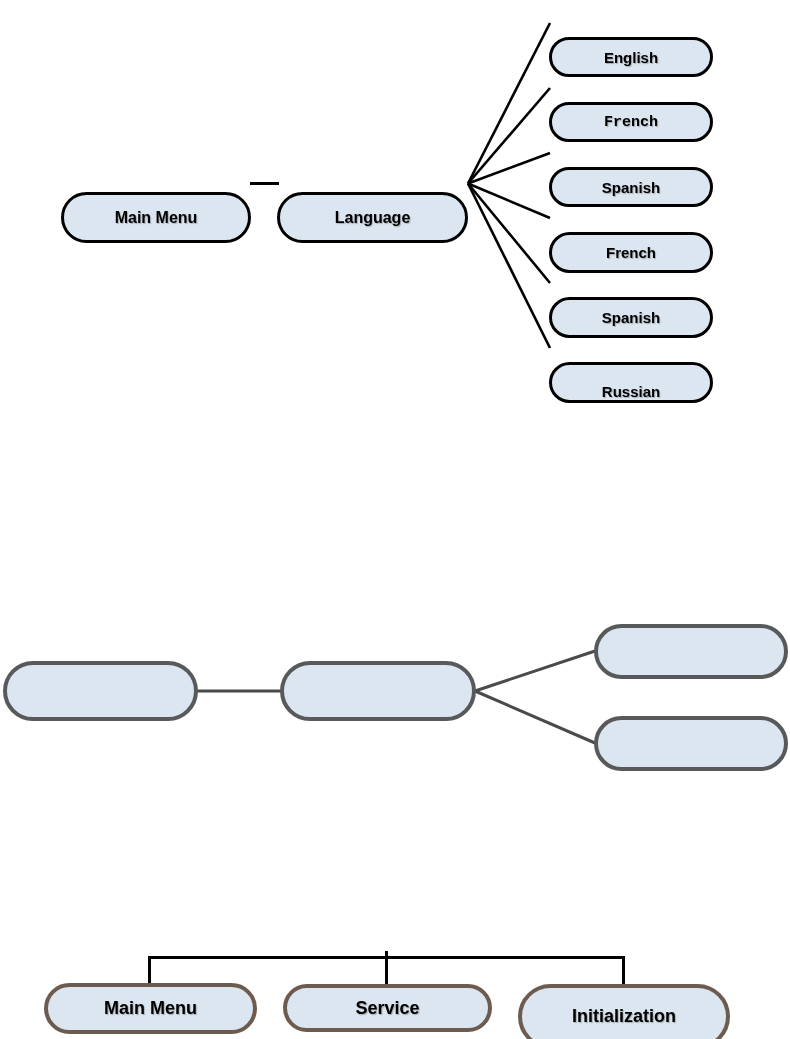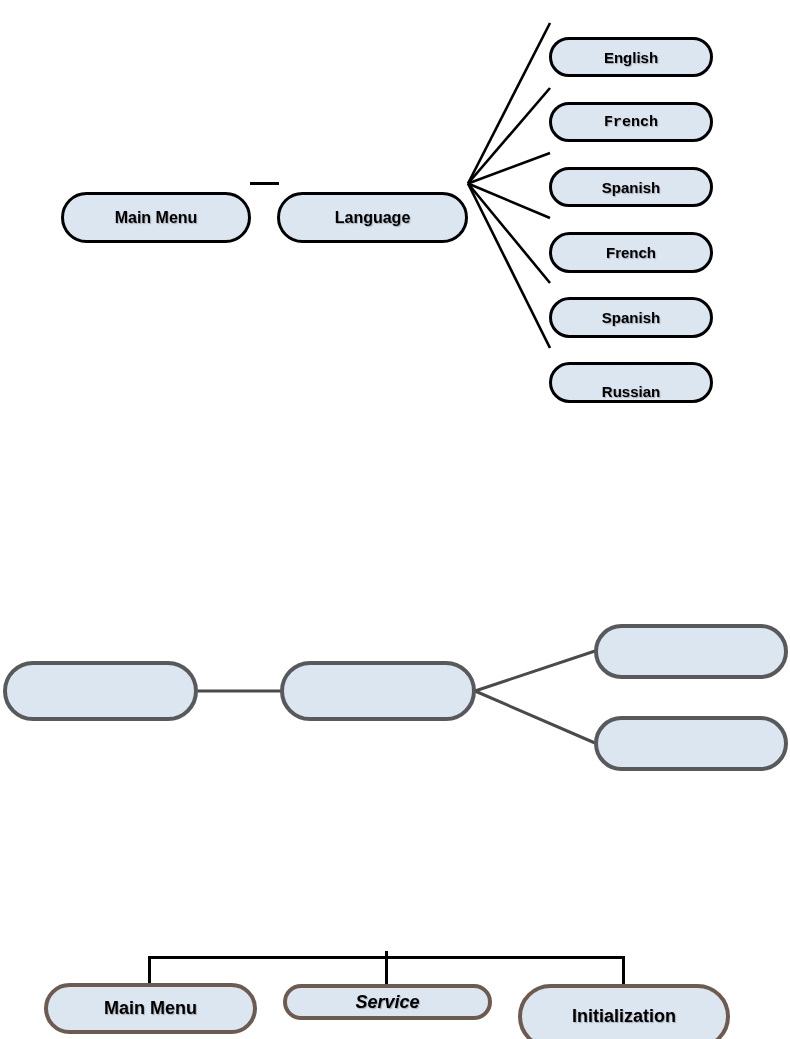--- a/index.html
+++ b/index.html
@@ -111,20 +111,20 @@
   <div class="pill border-gray" style="left:594px; top:624px; width:194px; height:55px;">
     <span></span>
   </div>
   <div class="pill border-gray" style="left:594px; top:716px; width:194px; height:55px;">
     <span></span>
   </div>
 
   <div class="pill border-brown lvl-bottom" style="left:44px; top:983px; width:213px; height:51px;">
     <span>Main Menu</span>
   </div>
-  <div class="pill border-brown lvl-bottom" style="left:283px; top:984px; width:209px; height:36px;font-style:italic;">
+  <div class="pill border-brown lvl-bottom" style="left:283px; top:984px; width:209px; height:48px;">
     <span>Service</span>
   </div>
   <div class="pill border-brown lvl-bottom" style="left:518px; top:984px; width:212px; height:65px;">
     <span>Initialization</span>
   </div>
 
 </div>
 
 </body></html>

